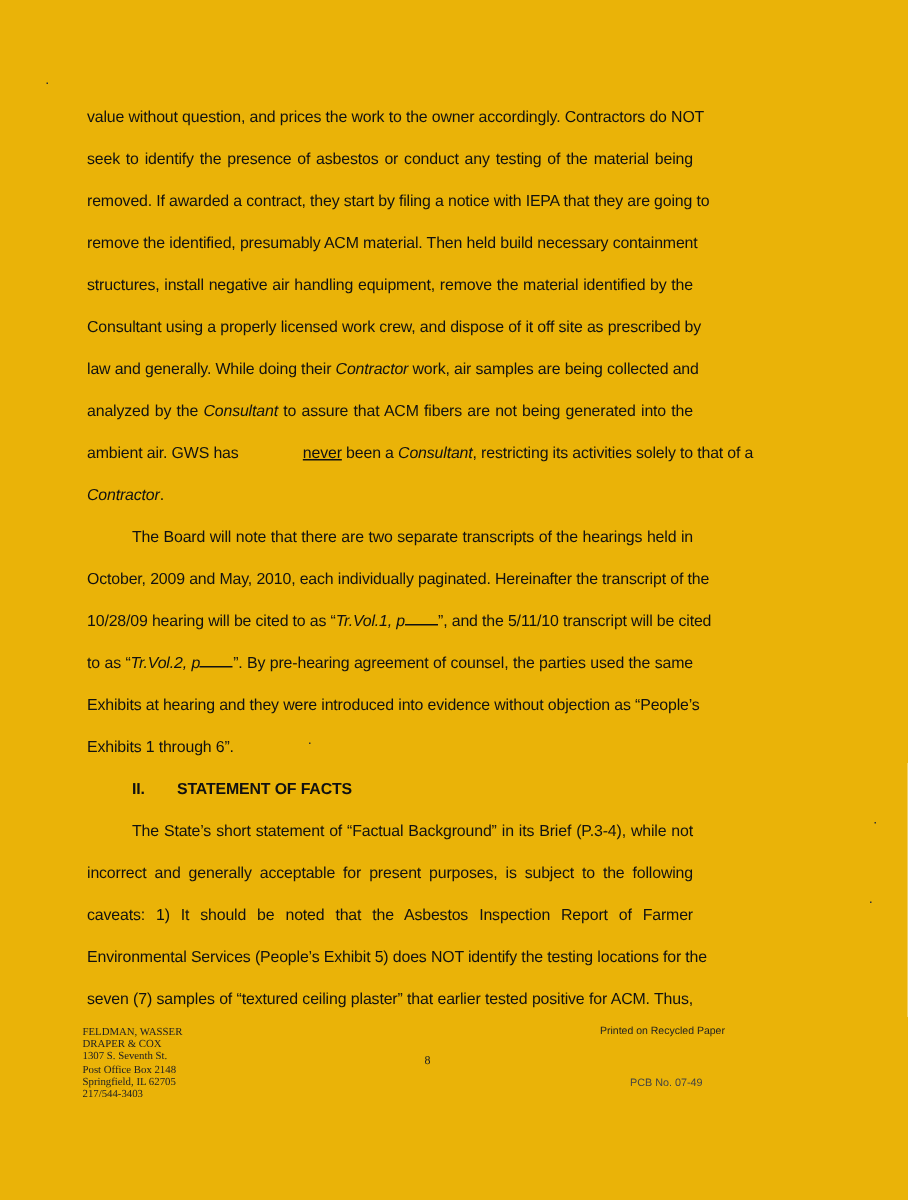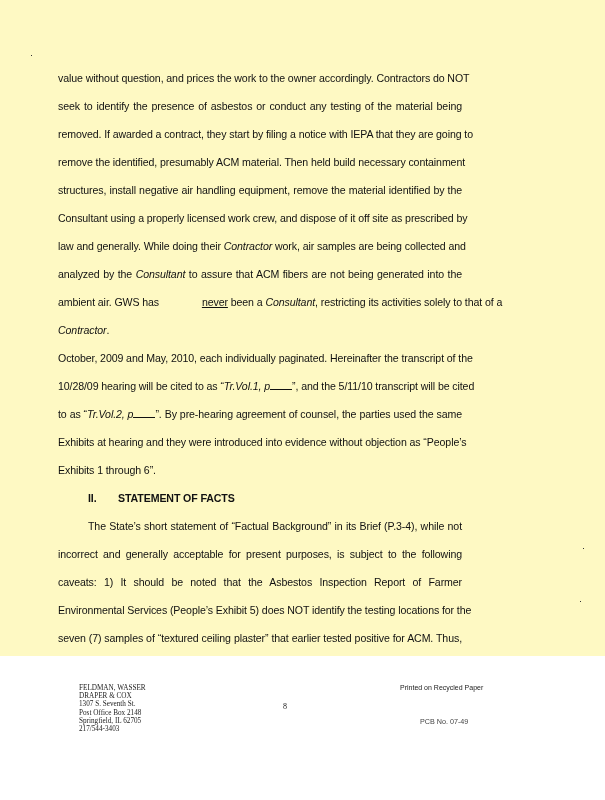--- a/index.html
+++ b/index.html
@@ -1,17 +1,17 @@
 <!DOCTYPE html>
 <html><head>
   <meta charset="utf-8">
   <style>
     html, body { margin: 0; padding: 0; background: #ffffff; }
     body { width: 605px; height: 800px; position: relative; overflow: hidden; color: #111; }
-    .page { position: absolute; left: 0; top: 0; width: 605px; height: 656px; background: #fef9c3; }
+    .page { position: absolute; left: 0; top: 0; width: 605px; height: 800px; background: #eab308; }
     .speck { position: absolute; width: 1px; height: 1px; background: #333; }
     .body-text {
       position: absolute; left: 58px; top: 64px; width: 404px;
       font-family: "Liberation Sans", sans-serif; font-size: 10.6px; color: #111;
       letter-spacing: -0.1px;
     }
     .line {
       height: 28px; line-height: 28px; white-space: nowrap;
       text-align: justify; text-align-last: justify;
       transform-origin: left center;
@@ -21,21 +21,21 @@
     .line em { }
     .line u { text-decoration: underline; padding-left: 40px; }
     .heading {
       height: 28px; line-height: 28px; font-weight: bold; white-space: nowrap;
       padding-left: 30px;
     }
     .heading .num { display: inline-block; width: 30px; }
     .blank { display: inline-block; width: 22px; border-bottom: 1px solid #111; height: 9px; vertical-align: baseline; }
     .footer-left {
       position: absolute; left: 55px; top: 684px;
-      font-family: "Liberation Serif", serif; font-size: 7.2px; line-height: 8.2px; color: #222; margin-left: 24px;
+      font-family: "Liberation Serif", serif; font-size: 7.2px; line-height: 8.2px; color: #222;
     }
     .footer-center {
       position: absolute; left: 283px; top: 702px;
       font-family: "Liberation Serif", serif; font-size: 8px; color: #222;
     }
     .footer-right-top {
       position: absolute; left: 400px; top: 684px;
       font-family: Liberation Sans, sans-serif; font-size: 7px; color: #222;
     }
     .footer-right-bottom {
@@ -57,20 +57,21 @@
         <div class="line"><span>value without question, and prices the work to the owner accordingly. Contractors do NOT</span></div>
         <div class="line"><span>seek to identify the presence of asbestos or conduct any testing of the material being</span></div>
         <div class="line"><span>removed. If awarded a contract, they start by filing a notice with IEPA that they are going to</span></div>
         <div class="line"><span>remove the identified, presumably ACM material. Then held build necessary containment</span></div>
         <div class="line"><span>structures, install negative air handling equipment, remove the material identified by the</span></div>
         <div class="line"><span>Consultant using a properly licensed work crew, and dispose of it off site as prescribed by</span></div>
         <div class="line"><span>law and generally. While doing their </span><em>Contractor</em><span> work, air samples are being collected and</span></div>
         <div class="line"><span>analyzed by the </span><em>Consultant</em><span> to assure that ACM fibers are not being generated into the</span></div>
         <div class="line"><span>ambient air.  GWS has </span><u>never</u><span> been a </span><em>Consultant</em><span>, restricting its activities solely to that of a</span></div>
         <div class="line last"><em>Contractor</em><span>.</span></div>
+        <div class="line indent"><span>The Board will note that there are two separate transcripts of the hearings held in</span></div>
         <div class="line"><span>October, 2009 and May, 2010, each individually paginated. Hereinafter the transcript of the</span></div>
         <div class="line"><span>10/28/09 hearing will be cited to as “</span><em>Tr.Vol.1, p</em><span class="blank"></span><span>”, and the 5/11/10 transcript will be cited</span></div>
         <div class="line"><span>to as “</span><em>Tr.Vol.2, p</em><span class="blank"></span><span>”. By pre-hearing agreement of counsel, the parties used the same</span></div>
         <div class="line"><span>Exhibits at hearing and they were introduced into evidence without objection as “People’s</span></div>
         <div class="line last"><span>Exhibits 1 through 6”.</span></div>
       </div>
     <div class="heading">
       <span class="num">II.</span><span>STATEMENT OF FACTS</span>
     </div>
     <div id="para-block-2">

